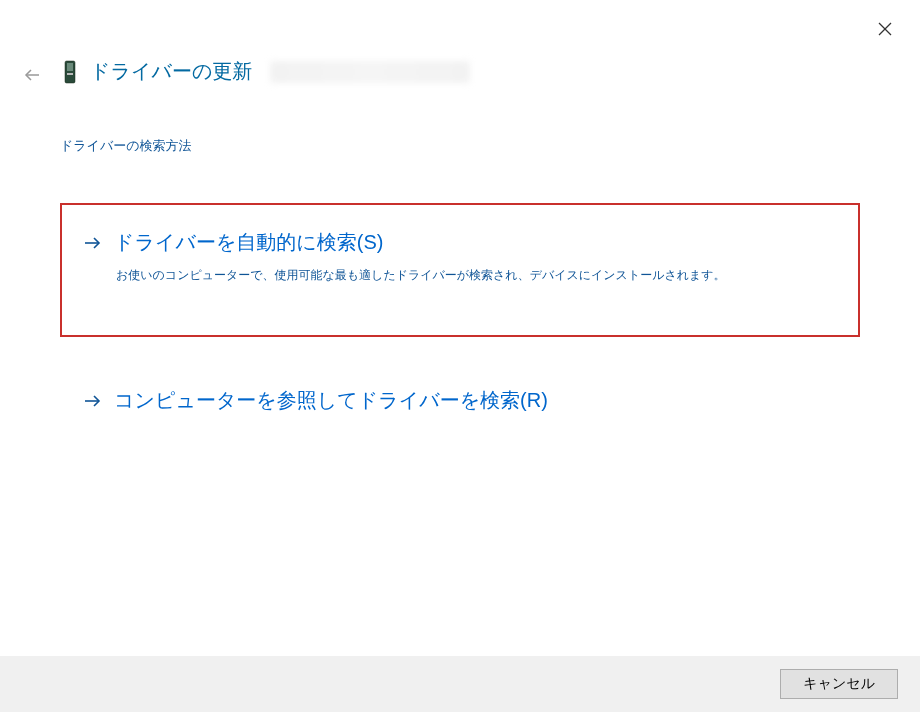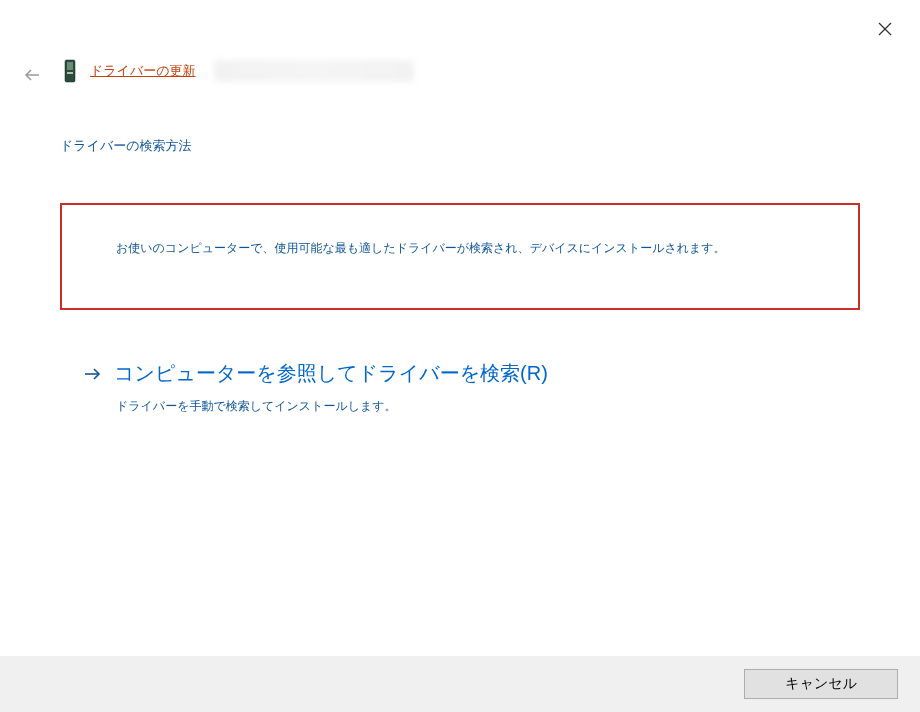--- a/index.html
+++ b/index.html
@@ -61,23 +61,22 @@
       height: 26px;
       display: flex;
       align-items: center;
       justify-content: center;
     }
     .device-icon svg {
       width: 16px;
       height: 24px;
     }
     .header-text {
-      font-size: 13px;
-      color: #c2410c;
-      text-decoration: underline;
+      font-size: 20px;
+      color: #0369a1;
     }
     .header-blur {
       margin-left: 8px;
       display: inline-block;
       width: 200px;
       height: 22px;
       background: linear-gradient(90deg, #f2f2f2, #f5f5f5, #f2f2f2);
       filter: blur(3px);
       border-radius: 3px;
     }
@@ -138,21 +137,21 @@
       height: 56px;
       background: #f0f0f0;
       display: flex;
       align-items: center;
       justify-content: flex-end;
       padding-right: 22px;
     }
     .cancel-btn {
       background: #e1e1e1;
       border: 1px solid #adadad;
-      padding: 5px 40px;
+      padding: 5px 22px;
       font-size: 14px;
       font-family: inherit;
       cursor: pointer;
       color: #000;
     }
   </style>
 </head>
 <body>
 
 <div class="close-btn">
@@ -178,32 +177,40 @@
     </svg>
   </span>
   <span class="header-text">ドライバーの更新</span>
   <span class="header-blur"></span>
 </div>
 
 <div class="section-title">ドライバーの検索方法</div>
 
 <div class="options">
   <div class="option highlighted">
+    <div class="option-header">
+      <span class="arrow-icon">
+        <svg viewBox="0 0 18 14">
+          <line x1="1" y1="7" x2="15" y2="7" stroke="#0f5496" stroke-width="1.6"></line>
+          <polyline points="10,2 15,7 10,12" fill="none" stroke="#0f5496" stroke-width="1.6"></polyline>
+        </svg>
+      </span>
+      <span class="option-title">ドライバーを自動的に検索(S)</span>
+    </div>
     <div class="option-desc">お使いのコンピューターで、使用可能な最も適したドライバーが検索され、デバイスにインストールされます。</div>
   </div>
 
   <div class="option">
     <div class="option-header">
       <span class="arrow-icon">
         <svg viewBox="0 0 18 14">
           <line x1="1" y1="7" x2="15" y2="7" stroke="#0f5496" stroke-width="1.6"></line>
           <polyline points="10,2 15,7 10,12" fill="none" stroke="#0f5496" stroke-width="1.6"></polyline>
         </svg>
       </span>
       <span class="option-title">コンピューターを参照してドライバーを検索(R)</span>
     </div>
-    <div class="option-desc">ドライバーを手動で検索してインストールします。</div>
   </div>
 </div>
 
 <div class="footer">
   <button class="cancel-btn">キャンセル</button>
 </div>
 
 </body></html>

